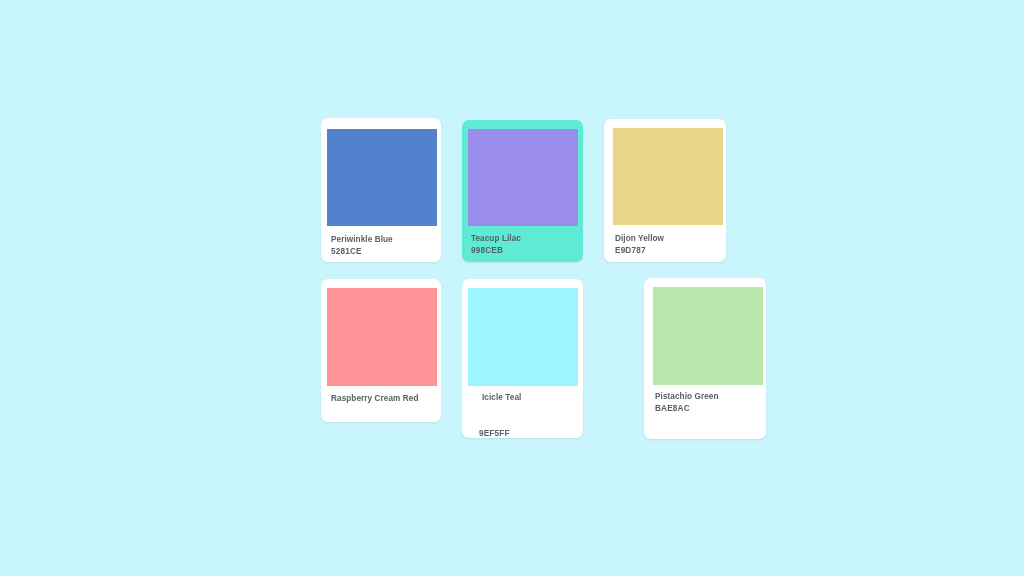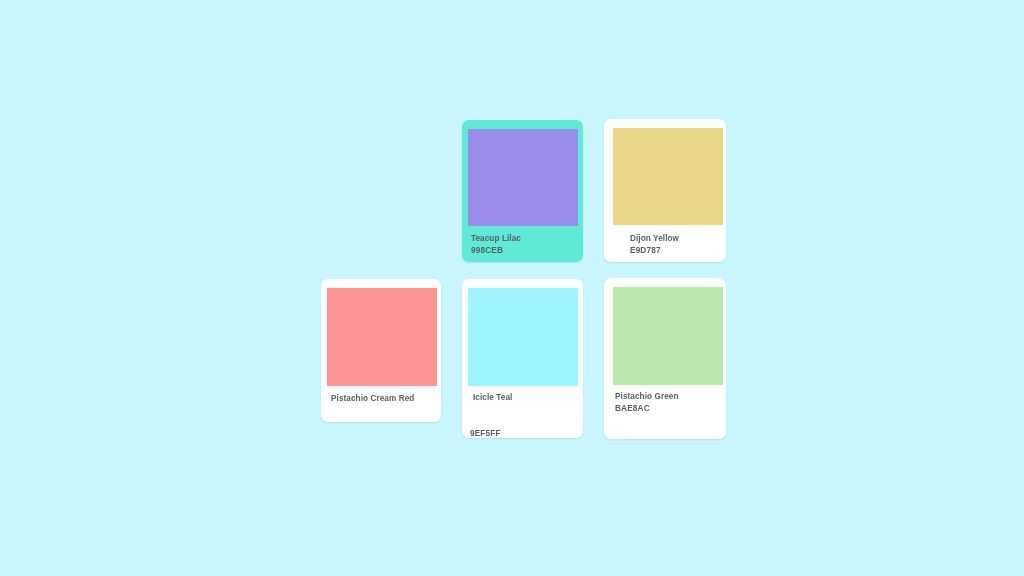--- a/index.html
+++ b/index.html
@@ -68,77 +68,84 @@
   #card-0 .swatch-caption { top: 116px; padding-left: 10px; }
 
   
   #card-1 { left: 141px; top: 2px;   width: 121px; height: 142px; }
   #card-1 .swatch-chip    { left: 6px;  top: 9px;  width: 110px; height: 97px; }
   #card-1 .swatch-caption { top: 113px; padding-left: 9px; }
 
   
   #card-2 { left: 283px; top: 1px;   width: 122px; height: 143px; }
   #card-2 .swatch-chip    { left: 9px;  top: 9px;  width: 110px; height: 97px; }
-  #card-2 .swatch-caption { top: 114px; padding-left: 26px; }
+  #card-2 .swatch-caption { top: 114px; padding-left: 11px; }
 
   
   #card-3 { left: 0px;   top: 161px; width: 120px; height: 143px; }
   #card-3 .swatch-chip    { left: 6px;  top: 9px;  width: 110px; height: 98px; }
   #card-3 .swatch-caption { top: 114px; padding-left: 10px; }
 
   
   #card-4 { left: 141px; top: 161px; width: 121px; height: 159px; }
   #card-4 .swatch-chip    { left: 6px;  top: 9px;  width: 110px; height: 98px; }
-  #card-4 .swatch-caption { top: 113px; padding-left: 11px; }
+  #card-4 .swatch-caption { top: 113px; padding-left: 20px; }
   #card-4 .swatch-hex     { margin-left: -3px; margin-top: 24px; }
 
   
   #card-5 { left: 283px; top: 160px; width: 122px; height: 161px; }
   #card-5 .swatch-chip    { left: 9px;  top: 9px;  width: 110px; height: 98px; }
   #card-5 .swatch-caption { top: 113px; padding-left: 11px; }
 </style>
 </head>
 <body style="background: rgb(201, 245, 252);">
 
 <div id="swatch-grid">
 
+  <div class="swatch-card" id="card-0" style="background: rgb(255, 255, 255);">
+    <span class="swatch-chip" style="background-color: rgb(82, 129, 206);"></span>
+    <div class="swatch-caption">
+      <div class="swatch-name" style="color: rgb(87, 95, 102);">Periwinkle Blue</div>
+      <div class="swatch-hex" style="color: rgb(87, 95, 102);">5281CE</div>
+    </div>
+  </div>
 
   <div class="swatch-card" id="card-1" style="background: #5eead4;">
     <span class="swatch-chip" style="background-color: rgb(153, 140, 235);"></span>
     <div class="swatch-caption">
       <div class="swatch-name" style="color: rgb(87, 95, 102);">Teacup Lilac</div>
       <div class="swatch-hex" style="color: rgb(87, 95, 102);">998CEB</div>
     </div>
   </div>
 
   <div class="swatch-card" id="card-2" style="background: rgb(255, 255, 255);">
     <span class="swatch-chip" style="background-color: rgb(233, 215, 135);"></span>
     <div class="swatch-caption">
       <div class="swatch-name" style="color: rgb(87, 95, 102);">Dijon Yellow</div>
       <div class="swatch-hex" style="color: rgb(87, 95, 102);">E9D787</div>
     </div>
   </div>
 
   <div class="swatch-card" id="card-3" style="background: rgb(255, 255, 255);">
     <span class="swatch-chip" style="background-color: rgb(255, 147, 150);"></span>
     <div class="swatch-caption">
-      <div class="swatch-name" style="color: rgb(87, 95, 102);">Pistachio Cream Red</div>
+      <div class="swatch-name" style="color: rgb(87, 95, 102);">Raspberry Cream Red</div>
 
     </div>
   </div>
 
   <div class="swatch-card" id="card-4" style="background: rgb(255, 255, 255);">
     <span class="swatch-chip" style="background-color: rgb(158, 245, 255);"></span>
     <div class="swatch-caption">
       <div class="swatch-name" style="color: rgb(87, 95, 102);">Icicle Teal</div>
       <div class="swatch-hex" style="color: rgb(87, 95, 102);">9EF5FF</div>
     </div>
   </div>
 
-  <div class="swatch-card" id="card-5" style="background: rgb(255, 255, 255);">
+  <div class="swatch-card" id="card-5" style="background: rgb(255, 255, 255); margin-left: 40px;">
     <span class="swatch-chip" style="background-color: rgb(186, 232, 172);"></span>
     <div class="swatch-caption">
       <div class="swatch-name" style="color: rgb(87, 95, 102);">Pistachio Green</div>
       <div class="swatch-hex" style="color: rgb(87, 95, 102);">BAE8AC</div>
     </div>
   </div>
 
 </div>
 
 </body></html>

